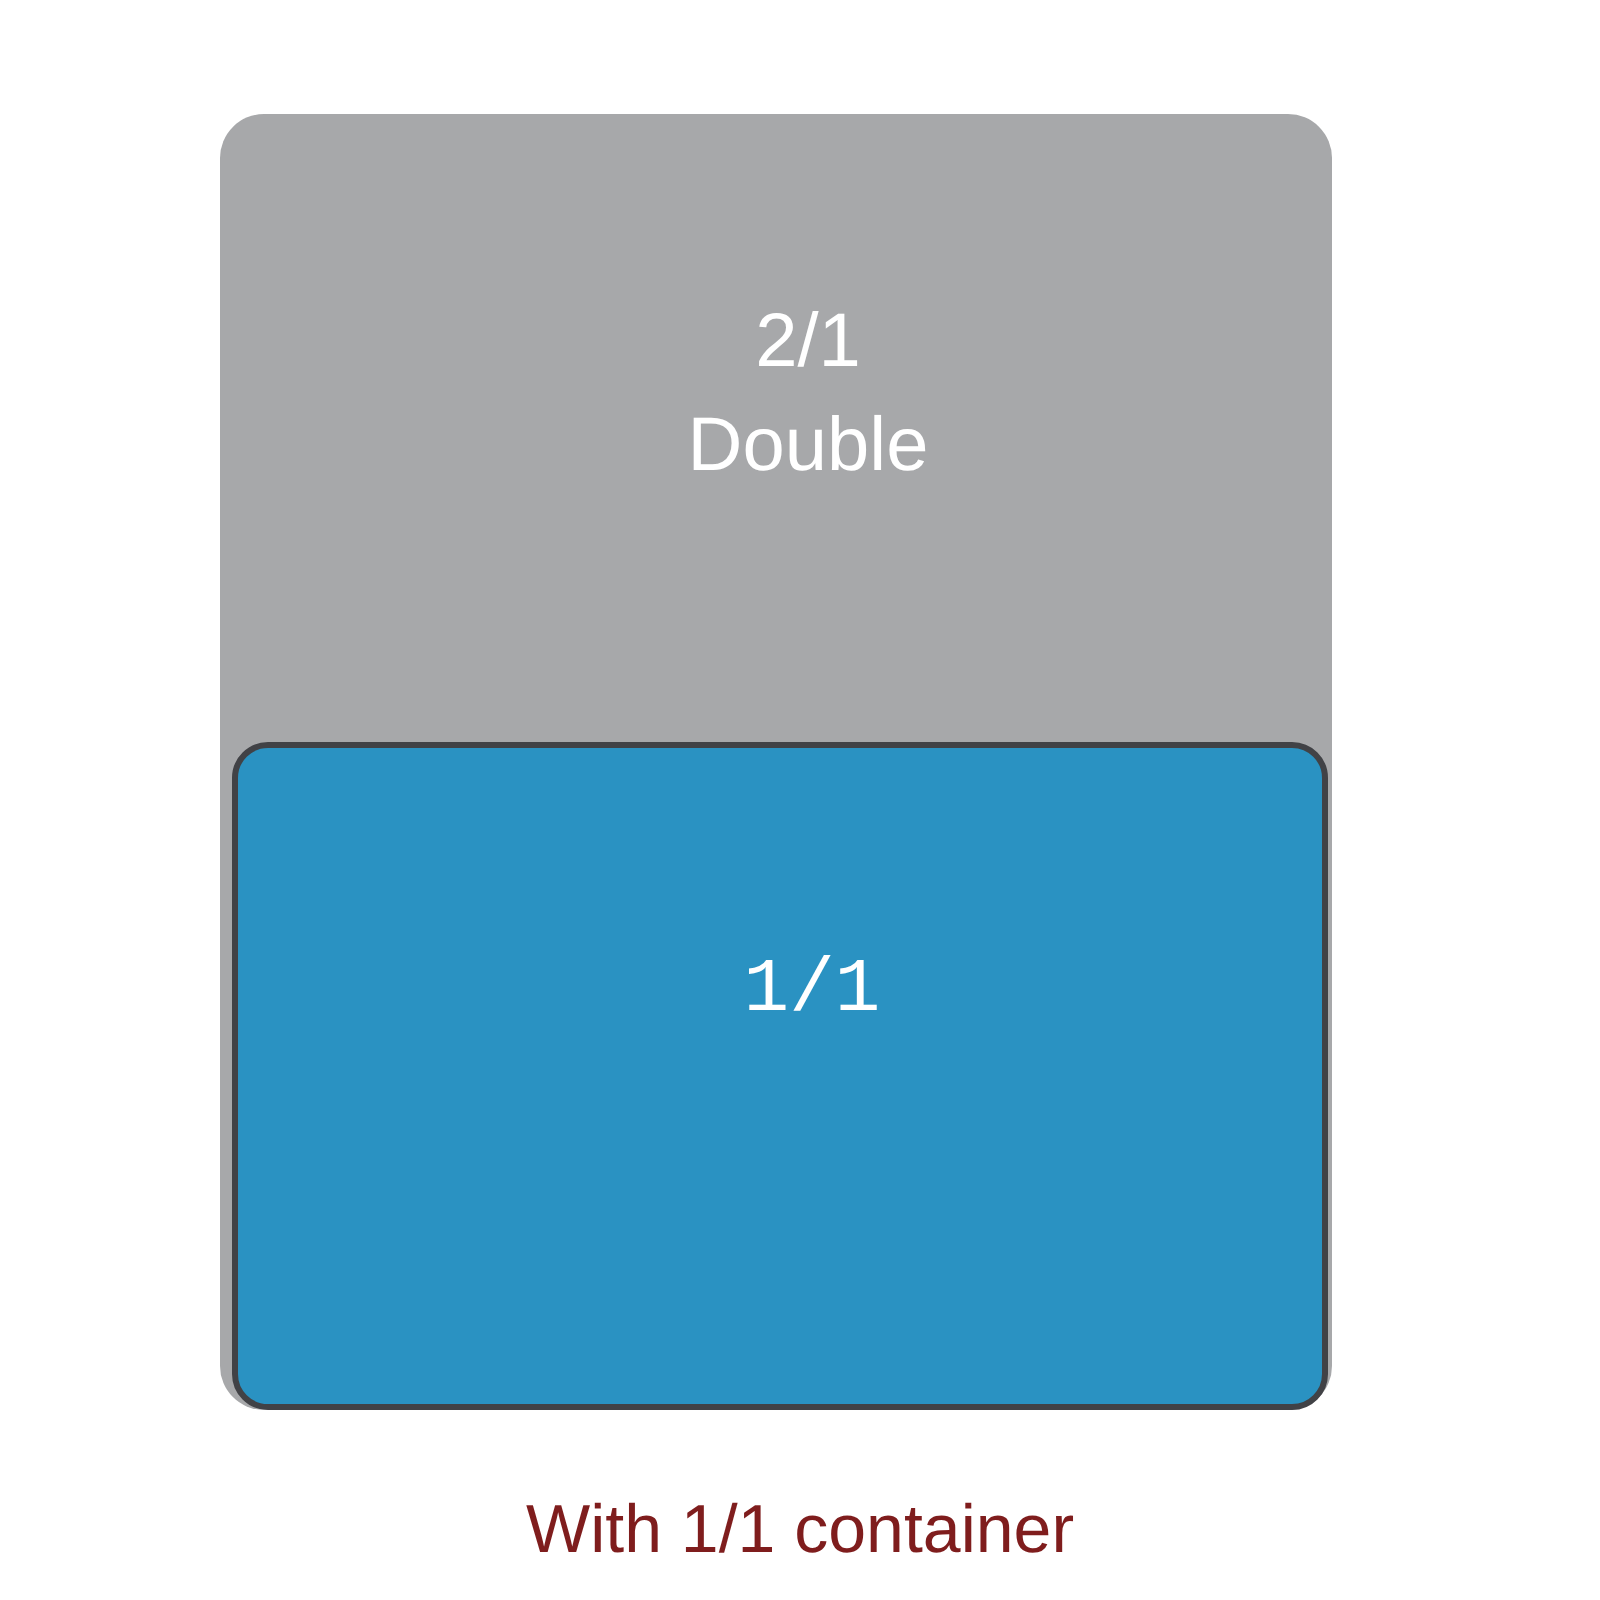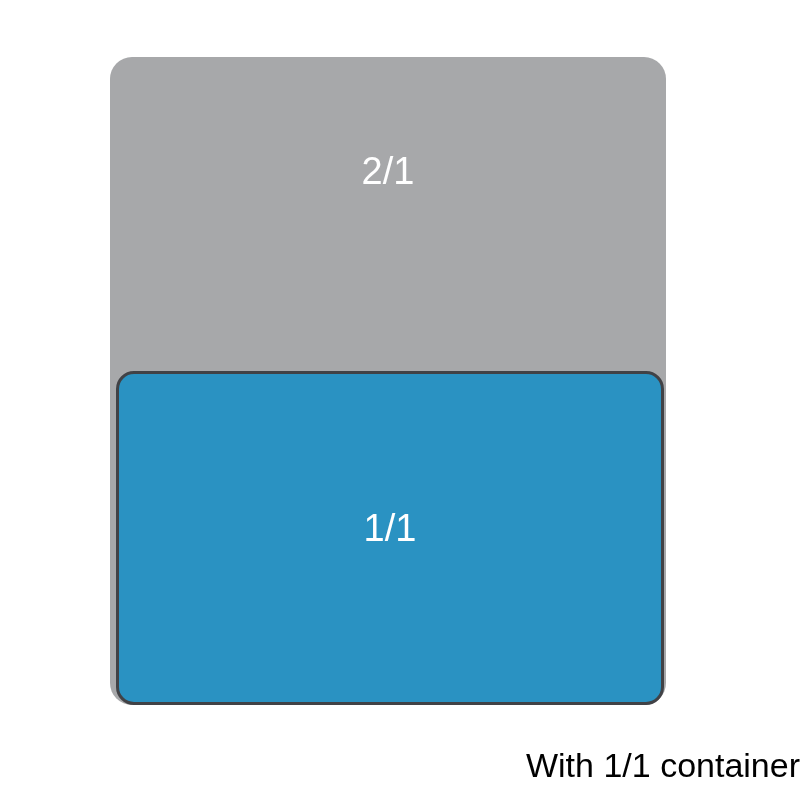--- a/index.html
+++ b/index.html
@@ -37,46 +37,49 @@
   }
   .pan-label {
     position: absolute;
     left: 0;
     width: 100%;
     text-align: center;
     color: #ffffff;
     font-size: 38px;
     line-height: 52px;
     font-weight: 400;
+    padding-left: 16px;
   }
   .double-pan .pan-label {
     top: 88px;
   }
   .full-pan .pan-label {
-    top: 128px;
+    top: 96px;
+    font-family: Liberation Mono, monospace;
   }
   .caption {
     position: absolute;
     left: 0;
     right: 0;
     top: 746px;
-    text-align: right;
-    color: #000000;
+    text-align: center;
+    color: #7f1d1d;
     font-size: 34px;
     font-weight: 400;
   }
 </style>
 </head>
 <body>
 
 <div class="canvas">
 
   <div class="double-pan">
     <div class="pan-label">
       <div>2/1</div>
+      <div>Double</div>
     </div>
   </div>
 
   <div class="full-pan">
     <div class="pan-label">
       <div>1/1</div>
     </div>
   </div>
 
   <div class="caption">With 1/1 container</div>

